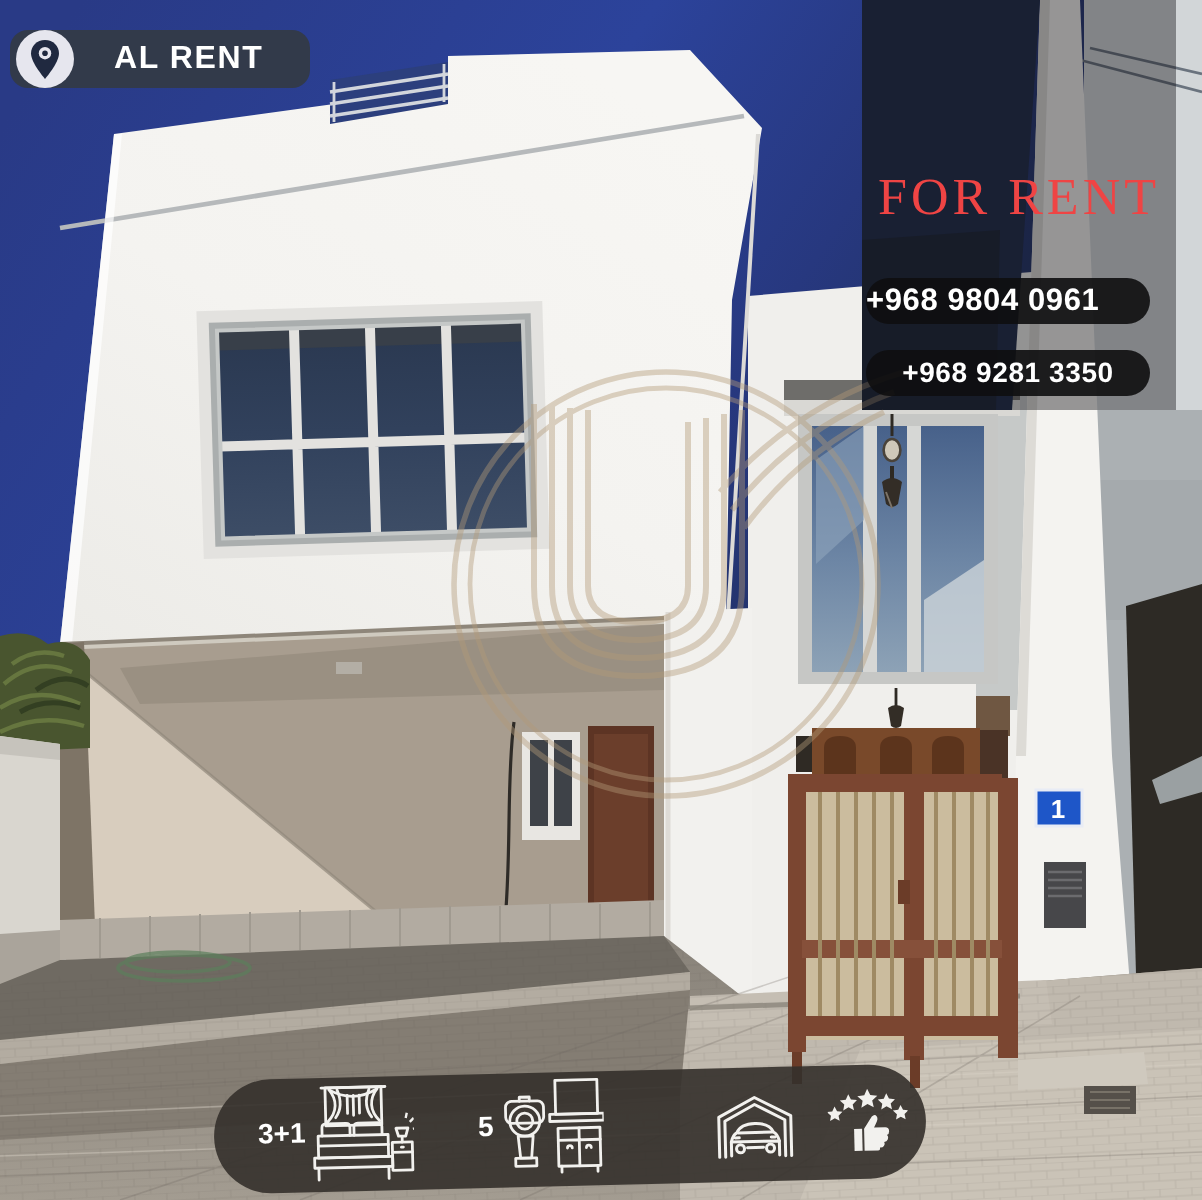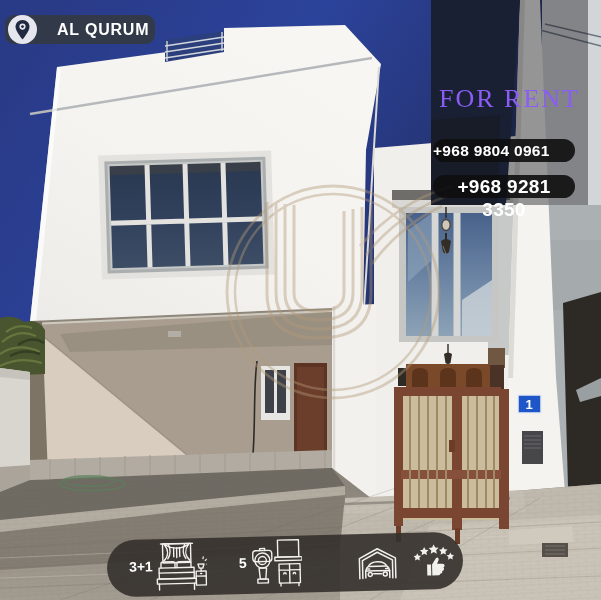--- a/index.html
+++ b/index.html
@@ -223,37 +223,37 @@
 <path d="M294,205 V293 Q294,311 319,311 Q344,311 344,293 V211" stroke-width="3"></path>
 <path d="M452,186 Q398,202 360,246" stroke-width="2.8"></path>
 <path d="M447,196 Q398,214 366,255" stroke-width="2.8"></path>
 <path d="M442,206 Q400,226 372,264" stroke-width="2.8"></path>
 </g>
 </svg>
 
 <div class="abs" style="left:431px;top:0;width:157px;height:205px;background:rgba(18,19,23,0.42)"></div>
 
 
-<div class="abs" style="left:427px;top:84px;width:165px;text-align:center;font-family:'Liberation Serif',serif;color:#8b5cf6;font-size:26px;letter-spacing:2px;white-space:nowrap">FOR RENT</div>
+<div class="abs" style="left:427px;top:84px;width:165px;text-align:center;font-family:'Liberation Serif',serif;color:#ef4444;font-size:26px;letter-spacing:2px;white-space:nowrap">FOR RENT</div>
 
 <div class="abs" style="left:433px;top:139px;width:142px;height:23px;background:rgba(14,14,16,0.9);border-radius:12px;color:#fff;font-size:15.5px;font-weight:bold;line-height:23px;letter-spacing:0.3px">+968 9804 0961</div>
 
-<div class="abs" style="left:433px;top:175px;width:142px;height:23px;background:rgba(14,14,16,0.9);border-radius:12px;color:#fff;font-size:19px;font-weight:bold;text-align:center;line-height:23px;letter-spacing:0.3px">+968 9281 3350</div>
+<div class="abs" style="left:433px;top:175px;width:142px;height:23px;background:rgba(14,14,16,0.9);border-radius:12px;color:#fff;font-size:14px;font-weight:bold;text-align:center;line-height:23px;letter-spacing:0.3px">+968 9281 3350</div>
 
 <div class="abs" style="left:5px;top:15px;width:150px;height:29px;background:#323a4a;border-radius:9px"></div>
 
 <div class="abs" style="left:8px;top:15px;width:29px;height:29px;background:#e6e6ee;border-radius:50%"></div>
 
 <svg class="abs" style="left:14px;top:19px" width="17" height="22" viewBox="0 0 17 22">
 <path d="M8.5,1 C4.4,1 1.5,4 1.5,7.8 C1.5,12.5 8.5,20.5 8.5,20.5 C8.5,20.5 15.5,12.5 15.5,7.8 C15.5,4 12.6,1 8.5,1 Z" fill="#202940"></path>
 <circle cx="8.5" cy="7.6" r="3.1" fill="#e6e6ee"></circle>
 <circle cx="8.5" cy="7.6" r="1.4" fill="#202940"></circle>
 </svg>
 
-<div class="abs" style="left:57px;top:21px;width:110px;color:#fff;font-size:16px;font-weight:bold;letter-spacing:0.8px">AL QURUM</div>
+<div class="abs" style="left:57px;top:21px;width:110px;color:#fff;font-size:16px;font-weight:bold;letter-spacing:0.8px">AL RENT</div>
 
 <div class="abs" style="left:107px;top:536px;width:356px;height:57px;background:rgba(52,48,43,0.9);border-radius:29px;transform:rotate(-1.4deg)">
 
 <div class="abs" style="left:22px;top:19px;color:#fff;font-size:14px;font-weight:bold">3+1</div>
 
 <svg class="abs" style="left:48px;top:4px" width="52" height="50" viewBox="0 0 52 50">
 <g stroke="#f2f1ee" stroke-width="1.4" fill="none" stroke-linecap="round" stroke-linejoin="round">
 <rect x="8" y="1" width="28" height="19"></rect>
 <path d="M6,1 h32"></path>
 <path d="M10,2 C14,7 14,13 9,18 M14,2 C16,7 16,12 13,16 M34,2 C30,7 30,13 35,18 M30,2 C28,7 28,12 31,16"></path>

